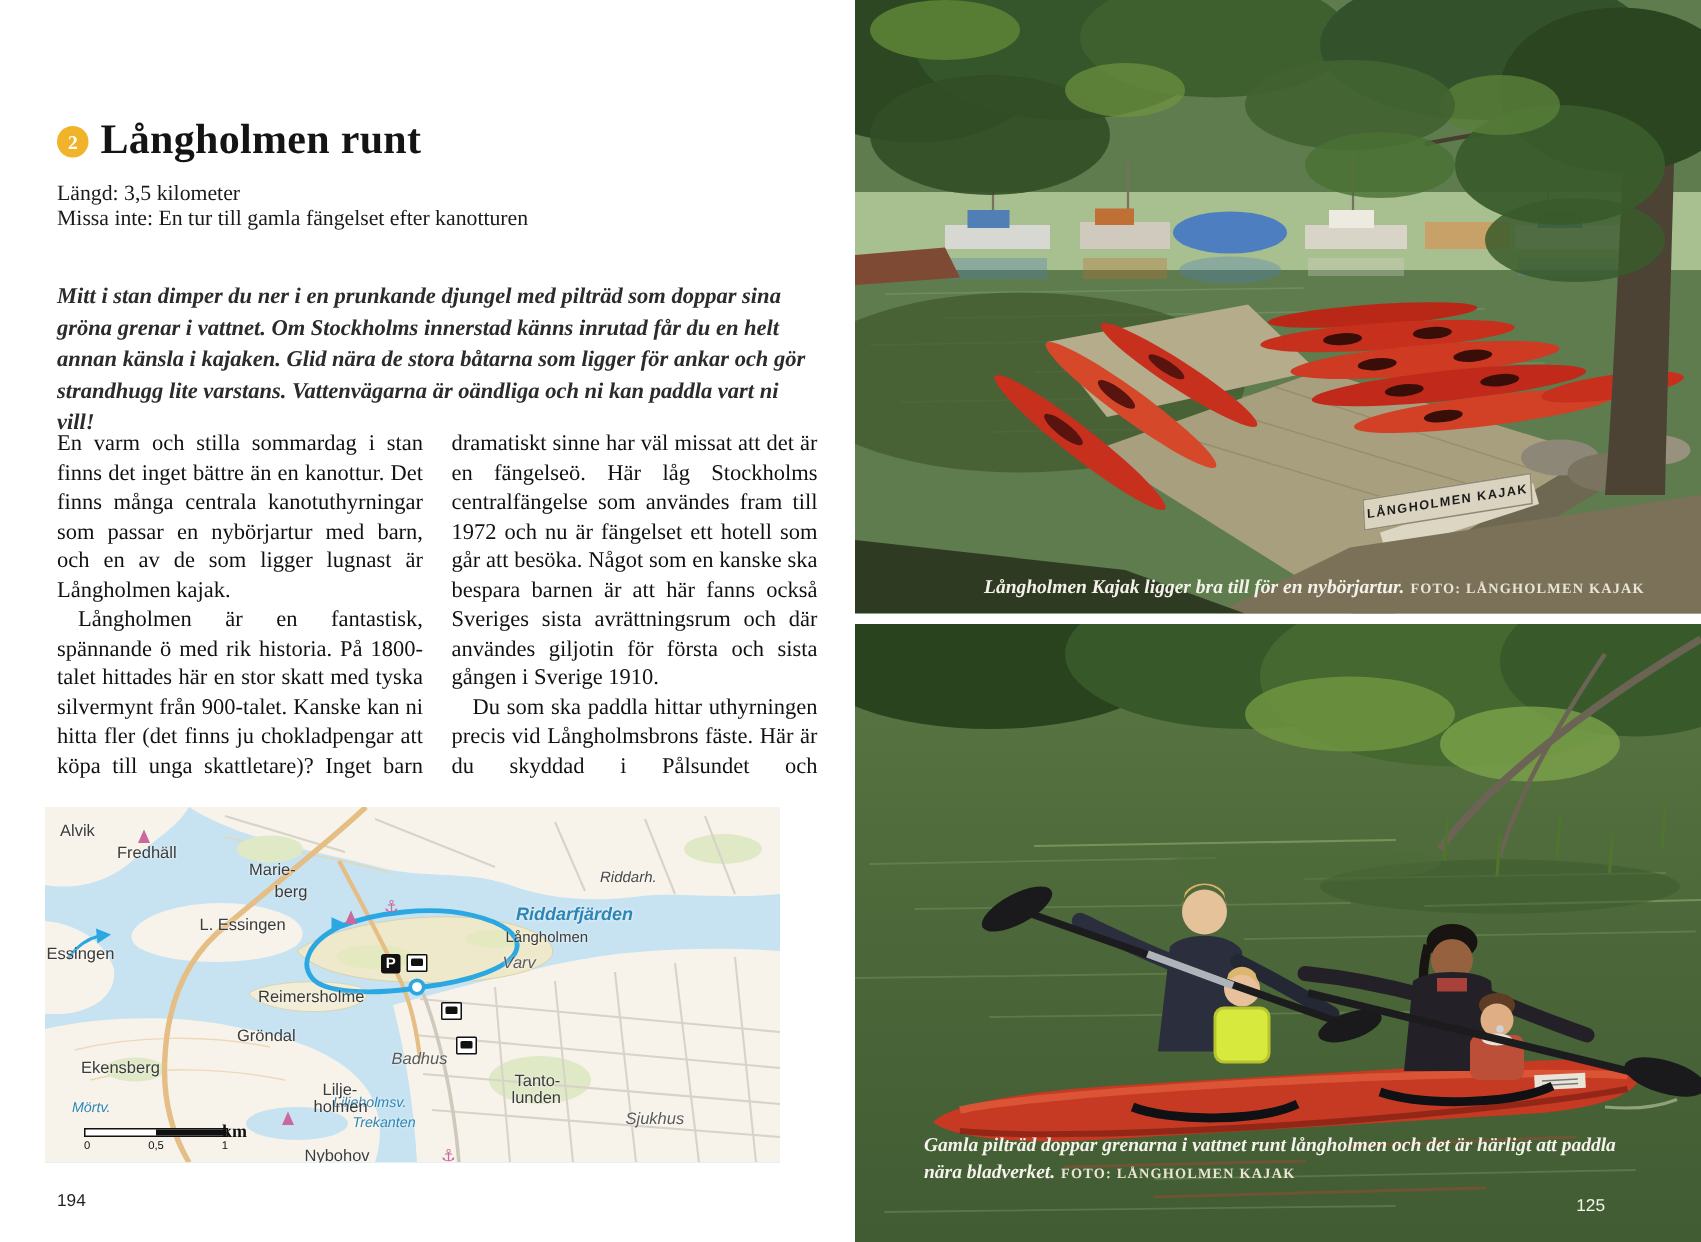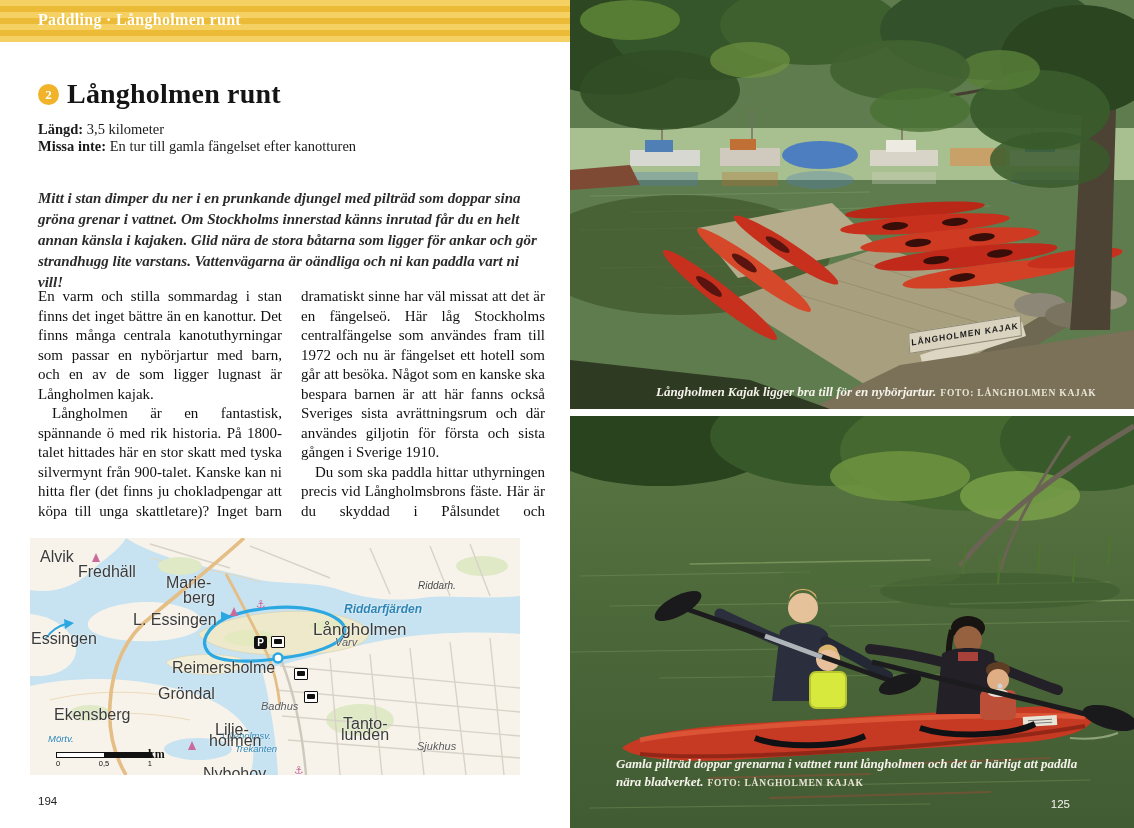--- a/index.html
+++ b/index.html
@@ -9,36 +9,36 @@
   .page-left{position:absolute;left:0;top:0;width:570px;height:828px;background:#fff;}
   .banner{position:absolute;left:0;top:0;width:570px;height:42px;
           background:repeating-linear-gradient(180deg,#F5D164 0 6px,#EBBB38 6px 12px);}
   .banner-title{position:absolute;left:38px;top:11px;color:#fff;
           font:bold 16px "Liberation Serif",serif;letter-spacing:.3px;}
   .title-row{position:absolute;left:38px;top:78px;display:flex;align-items:center;gap:8px;}
   .badge{width:21px;height:21px;border-radius:50%;background:#F0B32A;color:#fff;
          font:bold 13px/21px "Liberation Serif",serif;text-align:center;flex:0 0 auto;}
   .title{margin:0;font:bold 28px "Liberation Serif",serif;color:#141414;letter-spacing:.2px;}
   .meta{position:absolute;left:38px;top:121px;width:507px;font-size:14.5px;color:#1a1a1a;line-height:17px;}
-  .meta b{font-weight:bold;}
+  .meta b{font-weight:normal;}
   .intro{position:absolute;left:38px;top:188px;width:505px;margin:0;
          font:bold italic 15px/21px "Liberation Serif",serif;font-style:italic;color:#2b2b2b;}
   .columns{position:absolute;left:38px;top:287px;width:507px;height:232px;display:flex;gap:19px;overflow:hidden;}
   .col{width:244px;}
   .para{margin:0;font-size:15px;line-height:19.5px;color:#111;text-align:justify;hyphens:auto;}
   .para.indent{text-indent:14px;}
   .pagenum-left{position:absolute;left:38px;top:795px;font:11.5px "Liberation Sans",sans-serif;color:#222;}
   
   .map{position:absolute;left:30px;top:538px;width:490px;height:237px;margin:0;
        background:#C7E3F1;overflow:hidden;}
   .map svg{position:absolute;left:0;top:0;}
   .ml{position:absolute;font-family:"Liberation Sans",sans-serif;color:#3b3b3b;white-space:nowrap;
       line-height:1;text-shadow:0 0 2px rgba(255,255,255,.95);}
-  .place-md{font-size:16px;}
-  .place-lg{font-size:17px;}
+  .place-md{font-size:11px;}
+  .place-lg{font-size:10px;margin-left:24px;}
   .place-sm-italic{font-size:10px;font-style:italic;color:#474747;}
   .water-lg{font-size:12px;font-style:italic;font-weight:bold;color:#2D85B5;}
   .water-md{font-size:9.5px;font-style:italic;color:#2D85B5;}
   .small-italic{font-size:11px;font-style:italic;color:#5a5a5a;}
   .mi{position:absolute;}
   .mi-parking{width:13px;height:13px;background:#111;color:#fff;border-radius:2px;
       font:bold 10px/13px "Liberation Sans",sans-serif;text-align:center;}
   .mi-transit{width:14px;height:12px;background:#fff;border:1.5px solid #111;border-radius:1px;box-sizing:border-box;}
   .mi-transit::after{content:"";position:absolute;left:2px;top:2px;right:2px;bottom:3px;background:#111;border-radius:1px;}
   .mi-anchor{color:#C9699C;font-size:11px;line-height:1;font-family:"DejaVu Sans",sans-serif;}
@@ -67,23 +67,20 @@
       font:bold 8.5px/19px "Liberation Sans",sans-serif;letter-spacing:1px;text-align:center;color:#1c1c1c;}
   .pagenum-right{position:absolute;right:64px;bottom:18px;font:11.5px "Liberation Sans",sans-serif;color:#f5f5f0;}
 </style>
 </head>
 <body>
 
 <div class="spread">
 
   <section class="page-left">
 
-    <header class="banner">
-      <span class="banner-title">Paddling · Långholmen runt</span>
-    </header>
 
     <div class="title-row">
       <span class="badge">2</span>
       <h1 class="title">Långholmen runt</h1>
     </div>
 
     <div class="meta">
       <div><b>Längd:</b><span> 3,5 kilometer</span></div>
       <div><b>Missa inte:</b><span> En tur till gamla fängelset efter kanotturen</span></div>
     </div>
@@ -157,21 +154,21 @@
         <polygon points="34,81 44,85 35,91" fill="#2BA7E1"></polygon>
         <circle cx="248" cy="120" r="4.5" fill="#fff" stroke="#2BA7E1" stroke-width="2.5"></circle>
       </svg>
       <div id="map-labels">
           <span class="ml place-md" style="left: 10px; top: 11px;">Alvik</span>
           <span class="ml place-md" style="left: 48px; top: 26px;">Fredhäll</span>
           <span class="ml place-md" style="left: 136px; top: 37px;">Marie-</span>
           <span class="ml place-md" style="left: 153px; top: 52px;">berg</span>
           <span class="ml place-md" style="left: 103px; top: 74px;">L. Essingen</span>
           <span class="ml place-md" style="left: 1px; top: 93px;">Essingen</span>
-          <span class="ml place-sm-italic" style="left: 388px; top: 43px;">Riddarh.</span>
+          <span class="ml place-sm-italic" style="left: 370px; top: 43px;">Riddarh.</span>
           <span class="ml water-lg" style="left: 314px; top: 65px;">Riddarfjärden</span>
           <span class="ml place-lg" style="left: 283px; top: 83px;">Långholmen</span>
           <span class="ml small-italic" style="left: 305px; top: 99px;">Varv</span>
           <span class="ml place-md" style="left: 142px; top: 122px;">Reimersholme</span>
           <span class="ml water-md" style="left: 192px; top: 153px; margin-top: 40px;">Liljeholmsv.</span>
           <span class="ml small-italic" style="left: 231px; top: 163px;">Badhus</span>
           <span class="ml place-md" style="left: 128px; top: 148px;">Gröndal</span>
           <span class="ml place-md" style="left: 24px; top: 169px;">Ekensberg</span>
           <span class="ml water-md" style="left: 18px; top: 196px;">Mörtv.</span>
           <span class="ml place-md" style="left: 185px; top: 184px;">Lilje-</span>

